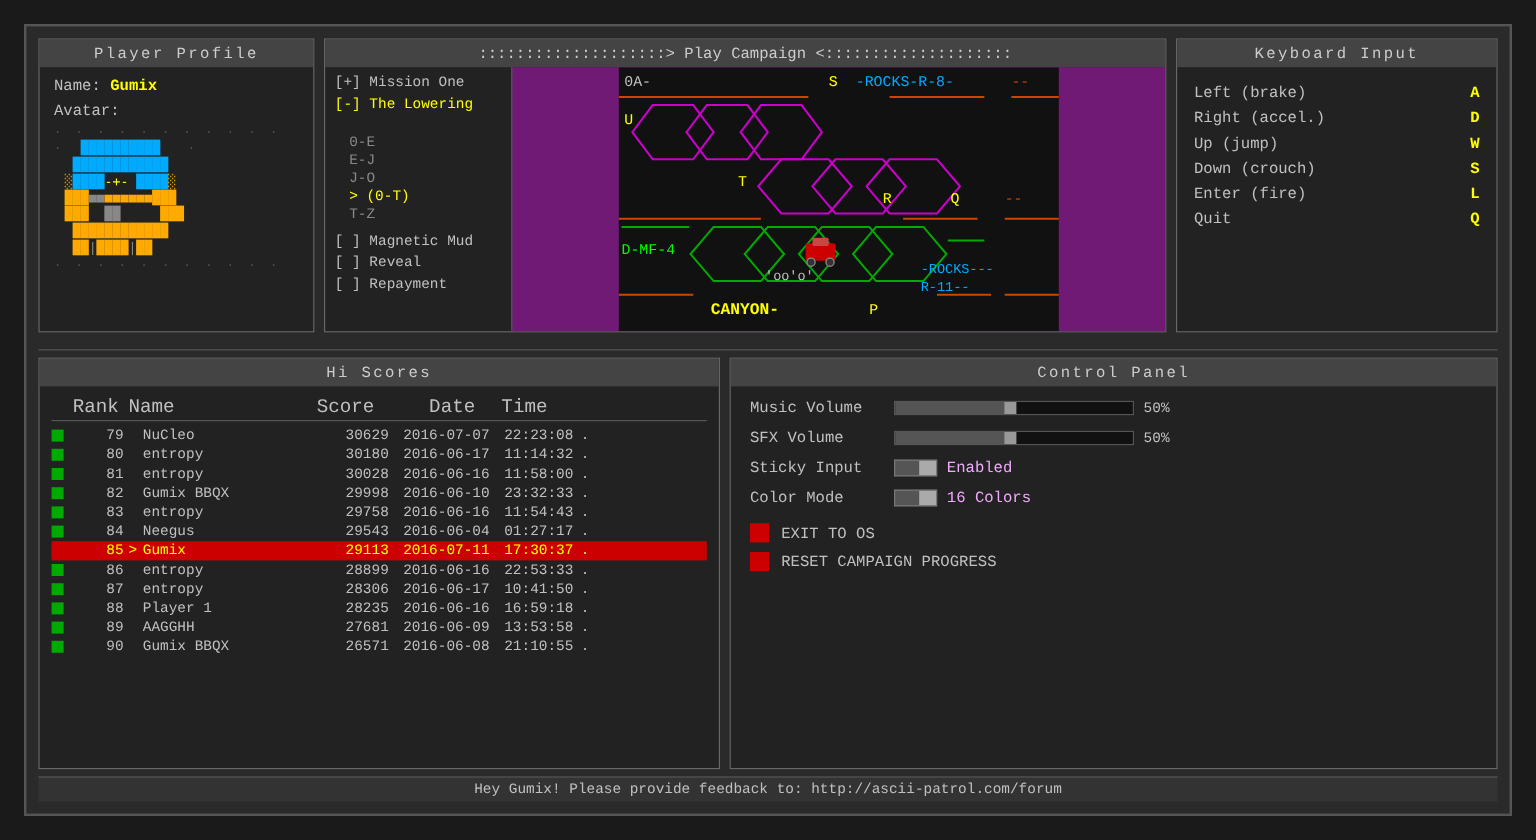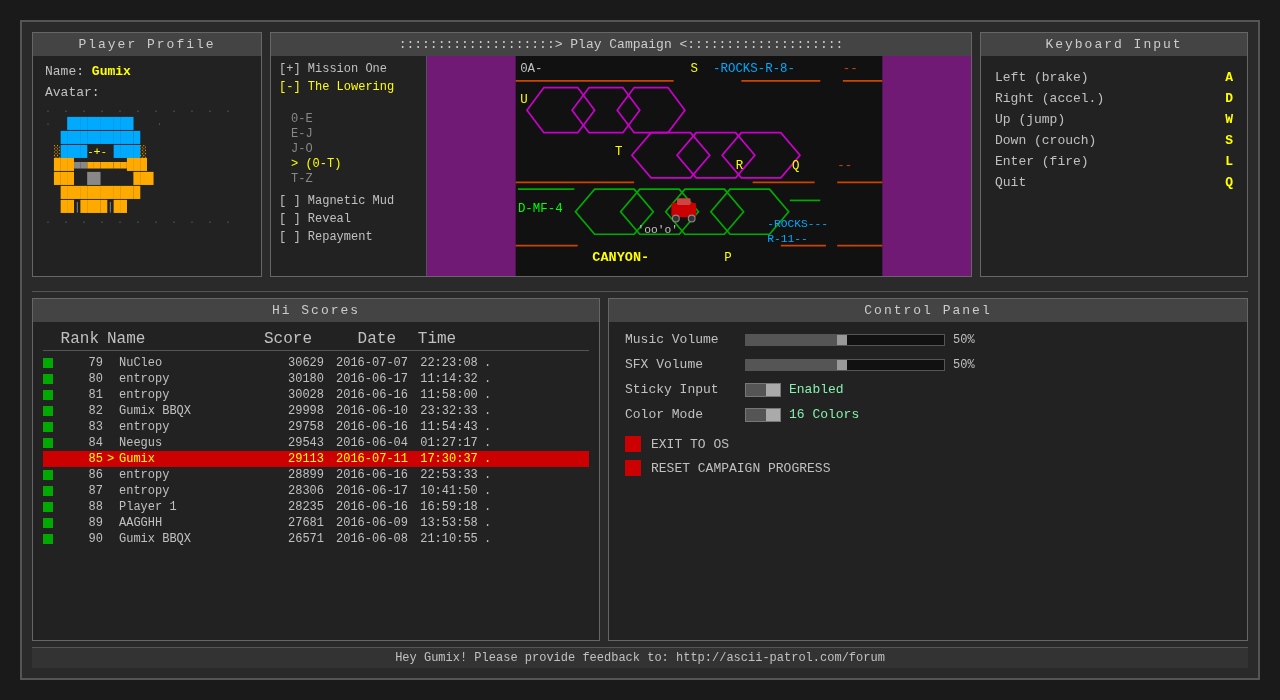--- a/index.html
+++ b/index.html
@@ -217,21 +217,21 @@
       align-items: center;
     }
     .toggle-thumb {
       width: 14px;
       height: 12px;
       background: #aaa;
       position: absolute;
       right: 0;
     }
     .toggle-value {
-      color: #86efac;
+      color: #f0abfc;
     }
     .btn-row {
       display: flex;
       align-items: center;
       margin-bottom: 8px;
     }
     .btn-red-square {
       width: 16px;
       height: 16px;
       background: #cc0000;

